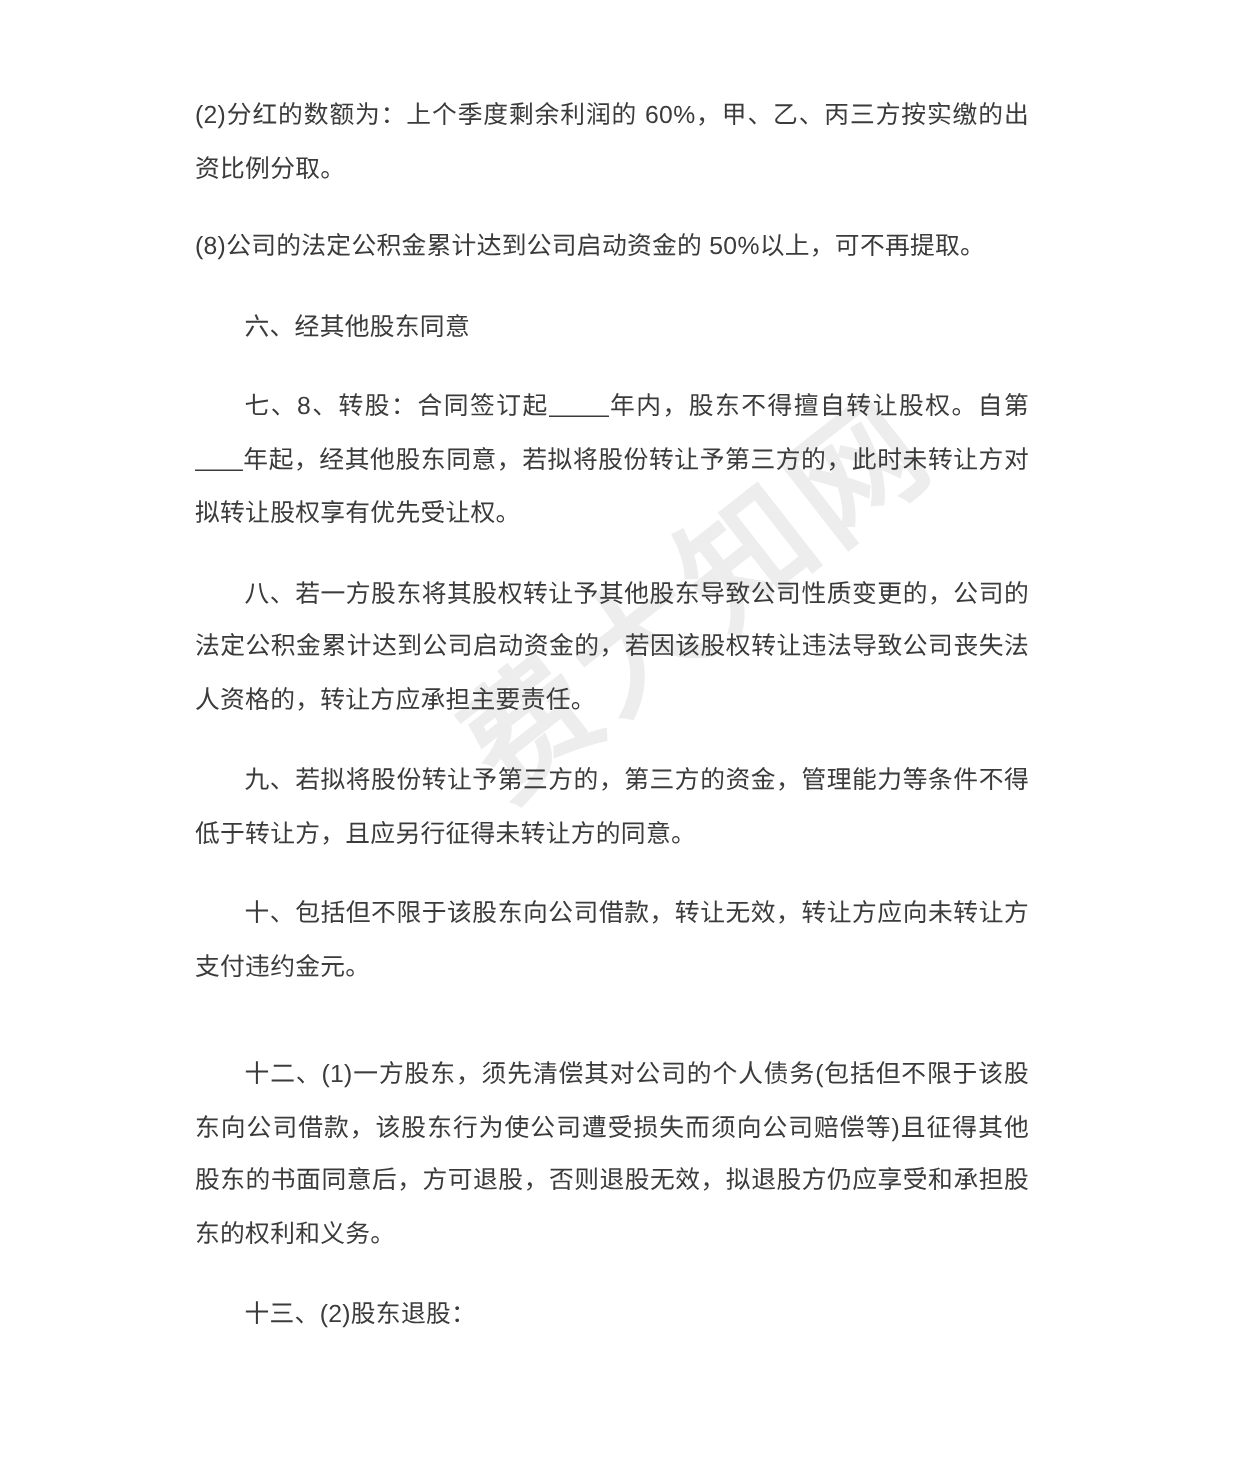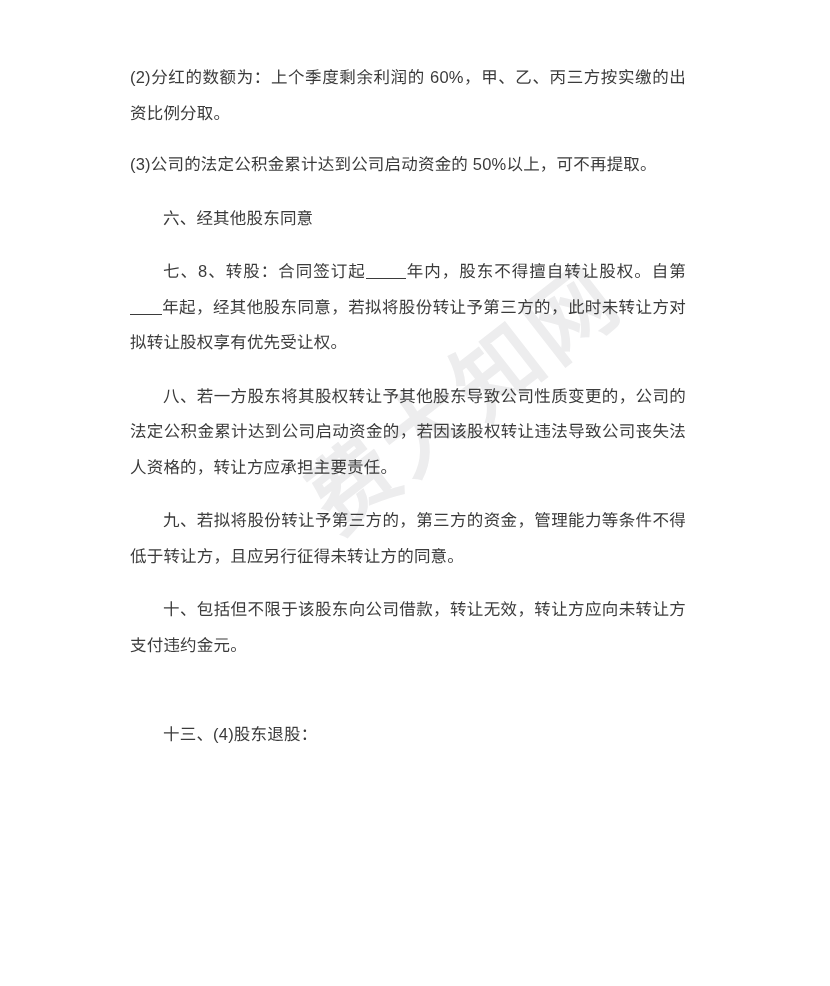--- a/index.html
+++ b/index.html
@@ -81,38 +81,39 @@
 
   <div class="watermark-layer">
     <div class="watermark">费大知网</div>
   </div>
 
   <div class="doc-body">
 
     <p class="para">(2)分红的数额为：上个季度剩余利润的 60%，甲、乙、丙三方按实缴的出资比例分取。</p>
     <div class="gap-m"></div>
 
-    <p class="para">(3)公司的法定公积金累计达到公司启动资金的 50%以上，可不再提取。</p>
+    <p class="para">(8)公司的法定公积金累计达到公司启动资金的 50%以上，可不再提取。</p>
     <div class="gap-l"></div>
 
     <p class="para indent">六、经其他股东同意</p>
     <div class="gap-l"></div>
 
     <p class="para indent"><span>七、8、转股：合同签订起</span><span class="blank w3"></span><span>年内，股东不得擅自转让股权。自第</span><span class="blank w2"></span><span>年起，经其他股东同意，若拟将股份转让予第三方的，此时未转让方对拟转让股权享有优先受让权。</span></p>
     <div class="gap-l"></div>
 
     <p class="para indent">八、若一方股东将其股权转让予其他股东导致公司性质变更的，公司的法定公积金累计达到公司启动资金的，若因该股权转让违法导致公司丧失法人资格的，转让方应承担主要责任。</p>
     <div class="gap-l"></div>
 
     <p class="para indent">九、若拟将股份转让予第三方的，第三方的资金，管理能力等条件不得低于转让方，且应另行征得未转让方的同意。</p>
     <div class="gap-l"></div>
 
     <p class="para indent">十、包括但不限于该股东向公司借款，转让无效，转让方应向未转让方支付违约金元。</p>
     <div class="gap-l"></div>
 
     <div class="gap-l"></div>
 
+    <p class="para indent">十二、(1)一方股东，须先清偿其对公司的个人债务(包括但不限于该股东向公司借款，该股东行为使公司遭受损失而须向公司赔偿等)且征得其他股东的书面同意后，方可退股，否则退股无效，拟退股方仍应享受和承担股东的权利和义务。</p>
     <div class="gap-l"></div>
 
-    <p class="para indent">十三、(4)股东退股：</p>
+    <p class="para indent">十三、(2)股东退股：</p>
 
   </div>
 </div>
 
 </body></html>

